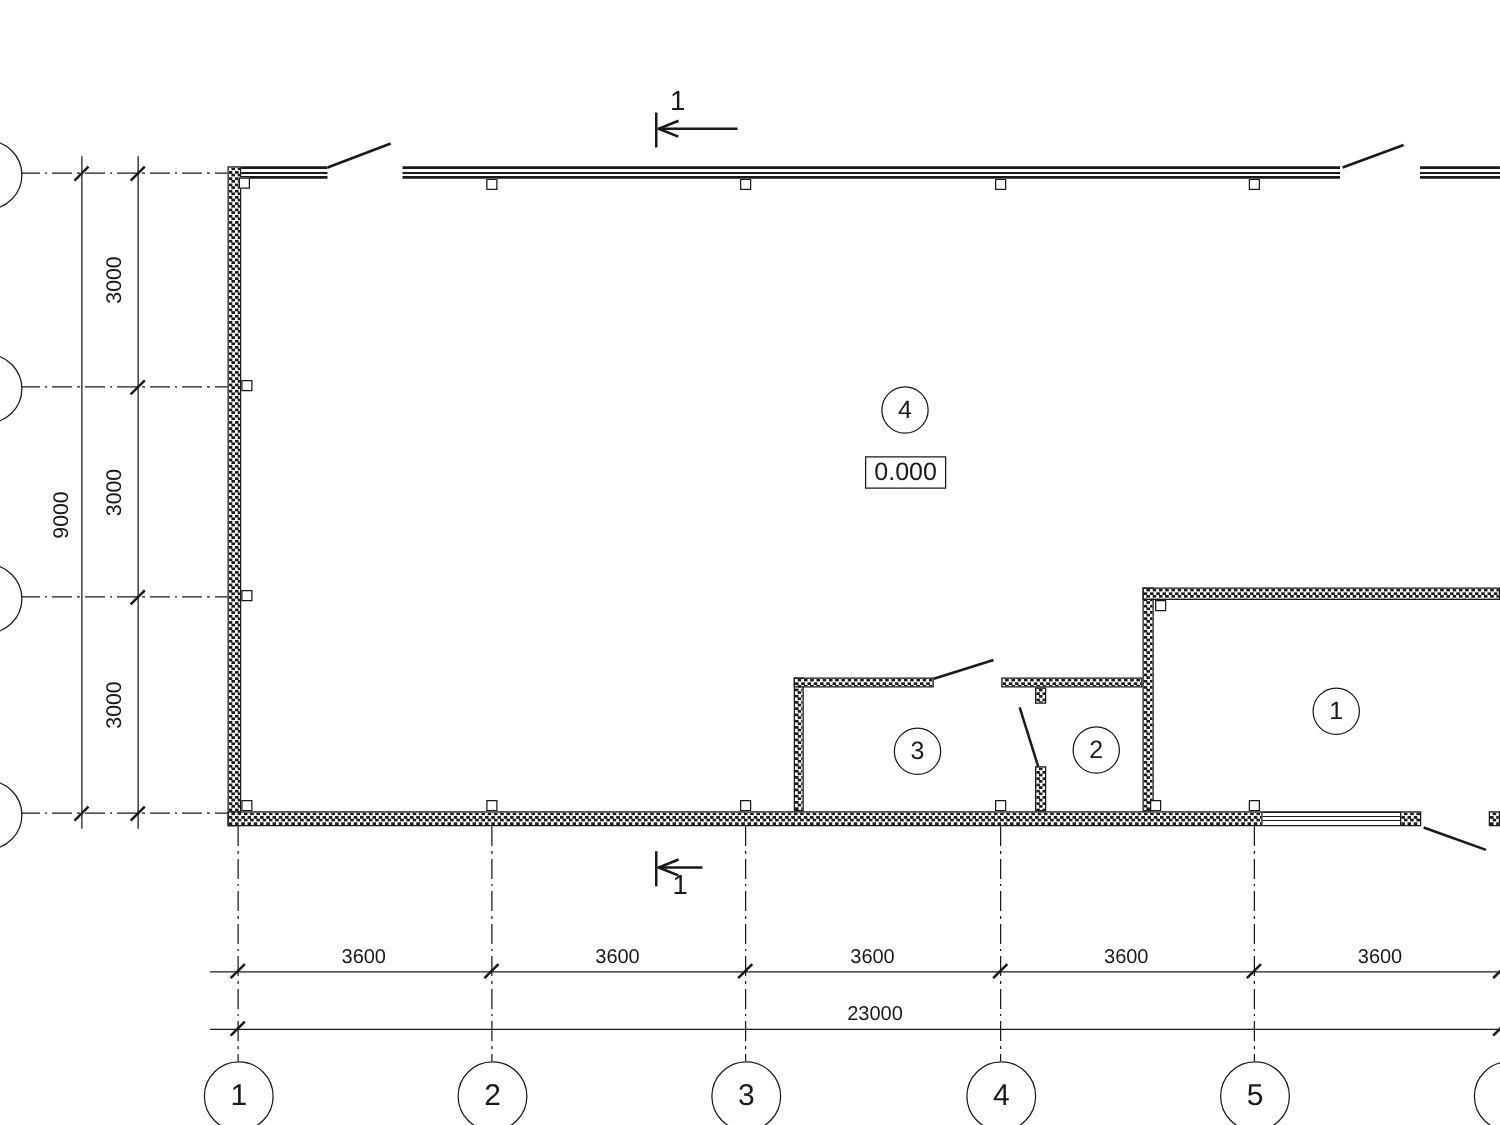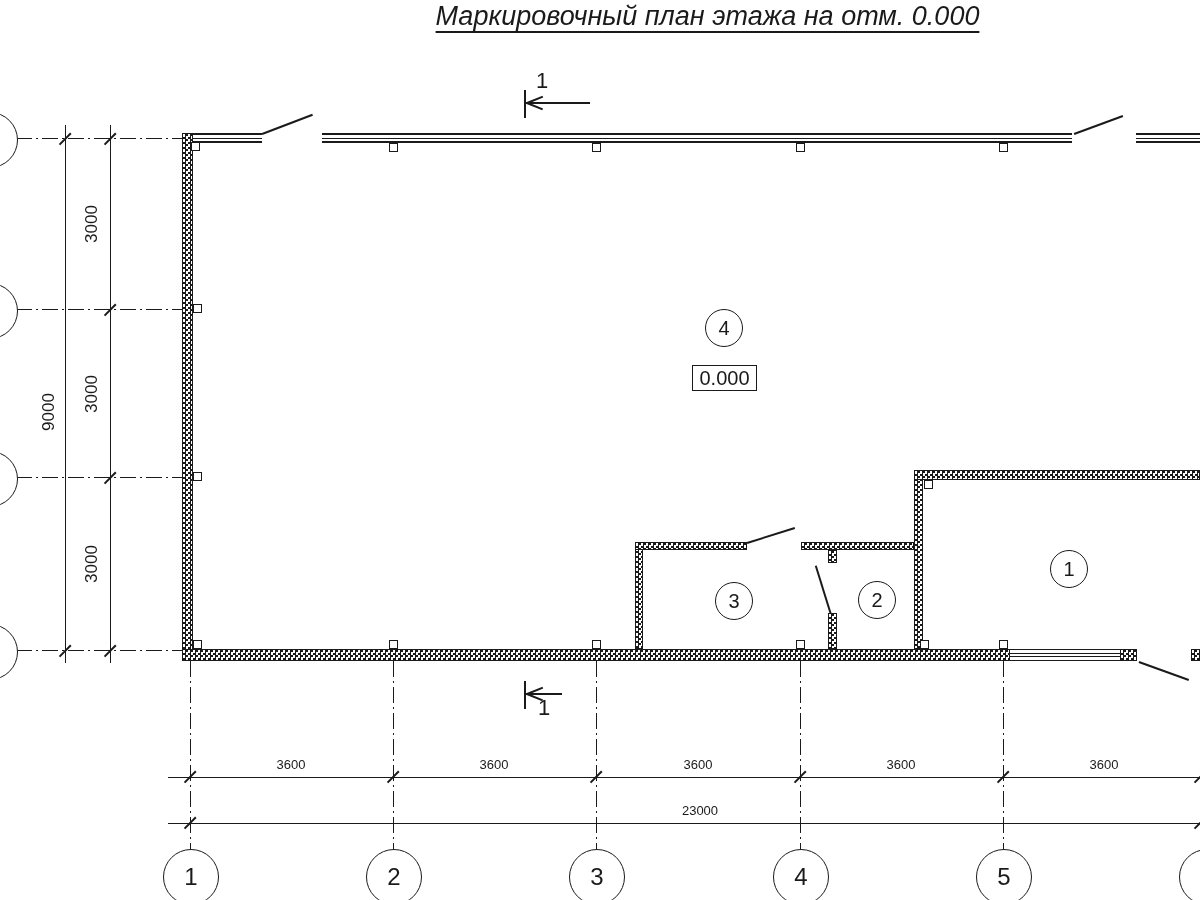--- a/index.html
+++ b/index.html
@@ -19,37 +19,36 @@
   .dashdot-h{position:absolute;height:1px;background:repeating-linear-gradient(to right,
            #1a1a1a 0 16px,transparent 16px 20px,#1a1a1a 20px 22px,transparent 22px 26px);}
   .tick{position:absolute;width:16px;height:1.5px;background:#1a1a1a;transform:rotate(-45deg);}
   .sq{position:absolute;width:9px;height:9px;box-sizing:border-box;border:1.5px solid #1a1a1a;background:#fff;}
   .leaf{position:absolute;height:1.5px;background:#1a1a1a;transform-origin:left center;}
   .arrow-line{position:absolute;width:17px;height:1.5px;background:#1a1a1a;transform-origin:left center;}
   .axis-circle{position:absolute;width:54px;height:54px;border:1.5px solid #1a1a1a;border-radius:50%;
            background:#fff;display:flex;align-items:center;justify-content:center;font-size:24px;}
   .room-circle{position:absolute;width:36px;height:36px;border:1px solid #1a1a1a;border-radius:50%;
            background:#fff;display:flex;align-items:center;justify-content:center;font-size:20px;}
-  .dim-label{position:absolute;width:80px;text-align:center;font-size:13px;}
+  .dim-label{position:absolute;width:80px;text-align:center;font-size:16px;}
   .dim-label-v{position:absolute;width:60px;height:20px;text-align:center;font-size:17px;
            transform:rotate(-90deg);}
   .title{position:absolute;left:420px;top:1px;width:575px;text-align:center;font-size:27px;
            font-style:italic;text-decoration:underline;text-underline-offset:6px;
            text-decoration-thickness:2px;}
   .sec-num{position:absolute;font-size:22px;}
   .elev-box{position:absolute;left:692px;top:365px;width:65px;height:26px;box-sizing:border-box;
            border:1px solid #1a1a1a;background:#fff;display:flex;align-items:center;
            justify-content:center;font-size:20px;}
 </style>
 </head>
 <body>
 
 <div class="canvas">
 
-  <div class="title">Маркировочный план этажа на отм. 0.000</div>
 
   <div class="line" style="left:524px;top:90px;width:2px;height:28px;"></div>
   <div class="line" style="left:526px;top:102px;width:64px;height:1.5px;"></div>
   <div class="arrow-line" style="left:527px;top:102px;transform:rotate(22deg);"></div>
   <div class="arrow-line" style="left:527px;top:102px;transform:rotate(-22deg);"></div>
   <div class="sec-num" style="left:536px;top:68px;">1</div>
 
   <div class="hatch" style="left:182px;top:133px;width:11px;height:528px;"></div>
   <div class="hatch" style="left:182px;top:649px;width:828px;height:12px;"></div>
   <div class="winband-b" style="left:1010px;top:649px;width:110px;"></div>

